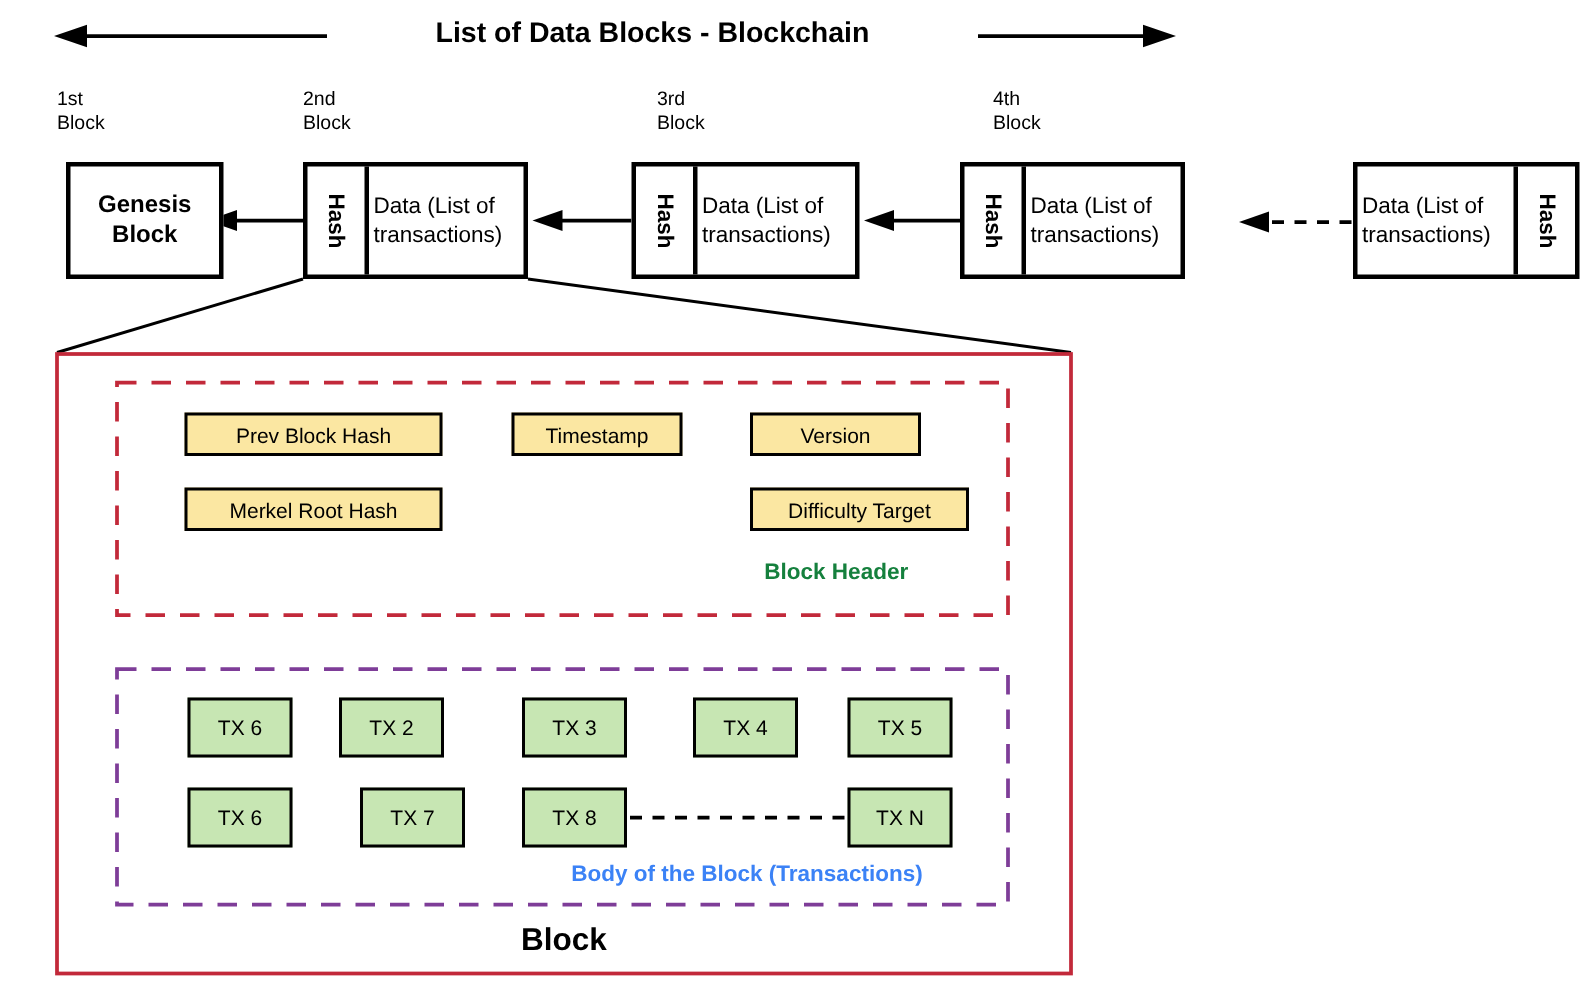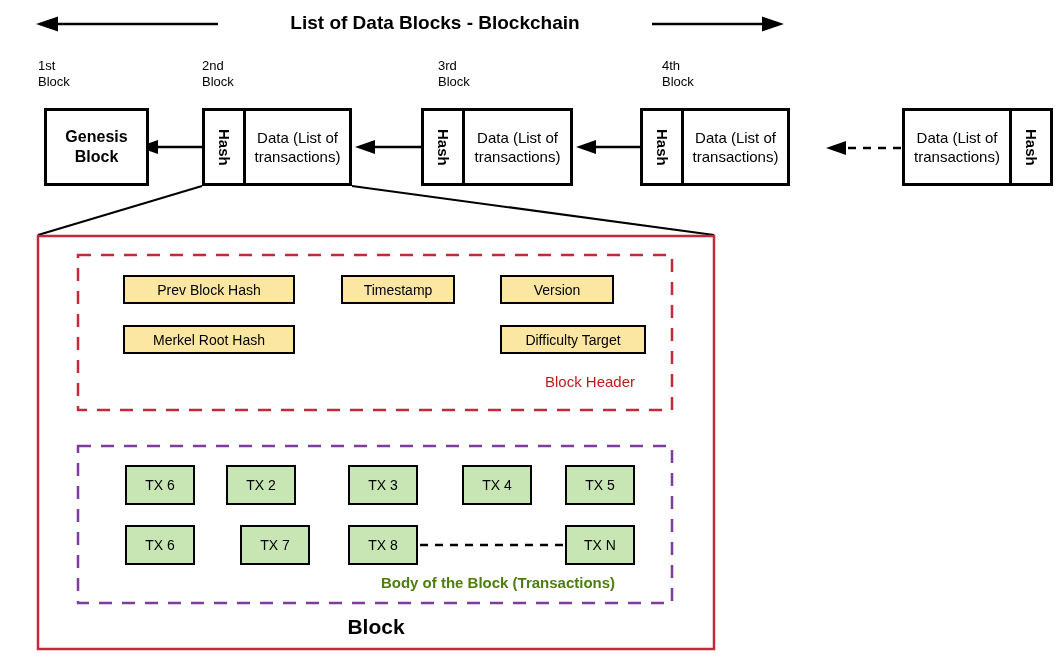--- a/index.html
+++ b/index.html
@@ -32,39 +32,39 @@
     display:flex; background:#fff;
   }
   .hash-cell {
     width:38px; display:flex; align-items:center; justify-content:center;
     writing-mode:vertical-rl; font-weight:bold; font-size:15px;
   }
   .divider-r { border-right:3px solid #000; }
   .divider-l { border-left:3px solid #000; }
   .data-cell {
     flex:1; display:flex; align-items:center; justify-content:center;
-    text-align:center; font-size:15px; line-height:19px; padding:0 3px;border-radius:11px;
+    font-size:15px; line-height:19px; padding:0 3px;border-radius:11px;
   }
   .field {
     box-sizing:border-box; height:29px; border:2px solid #000;
     background:#FBE7A2; display:flex; align-items:center; justify-content:center;
     font-size:14px;
   }
   .tx {
     box-sizing:border-box; width:70px; height:40px; border:2px solid #000;
     background:#C7E6B3; display:flex; align-items:center; justify-content:center;
     font-size:14px;
   }
   .header-caption {
-    left:480px; top:373px; width:155px; text-align:right;
-    font-size:15px; font-weight:normal; color:#b91c1c;
+    left:480px; top:373px; width:155px; text-align:center;
+    font-size:15px; font-weight:bold; color:#15803d;
   }
   .body-caption {
     left:348px; top:574px; width:300px; text-align:center;
-    font-size:15px; font-weight:bold; color:#4d7c0f;
+    font-size:15px; font-weight:bold; color:#3b82f6;
   }
   .block-caption {
     left:38px; top:615px; width:676px; text-align:center;
     font-size:21px; font-weight:bold;
   }
 </style>
 </head>
 <body>
 
 <div id="stage">

